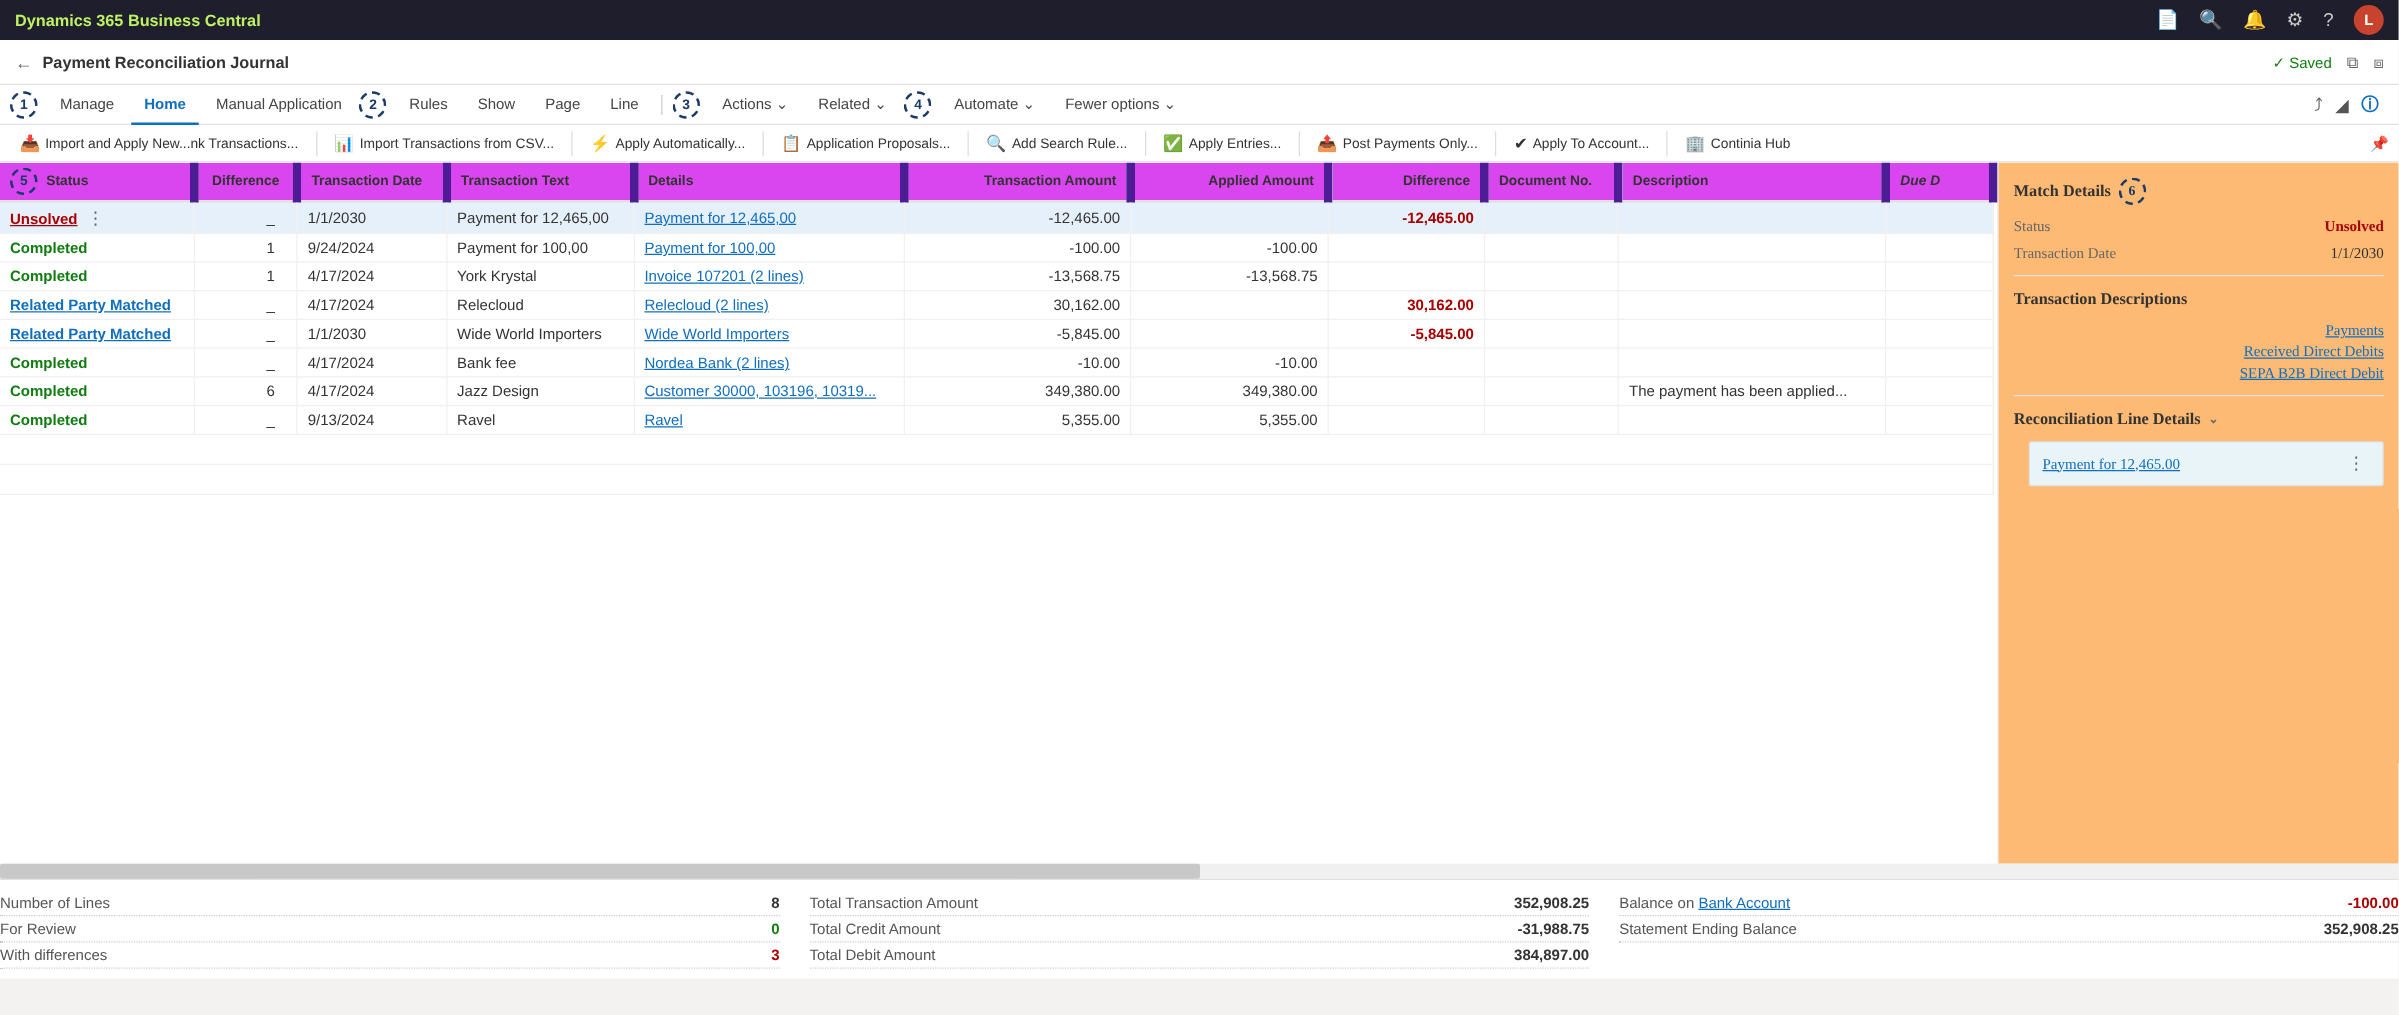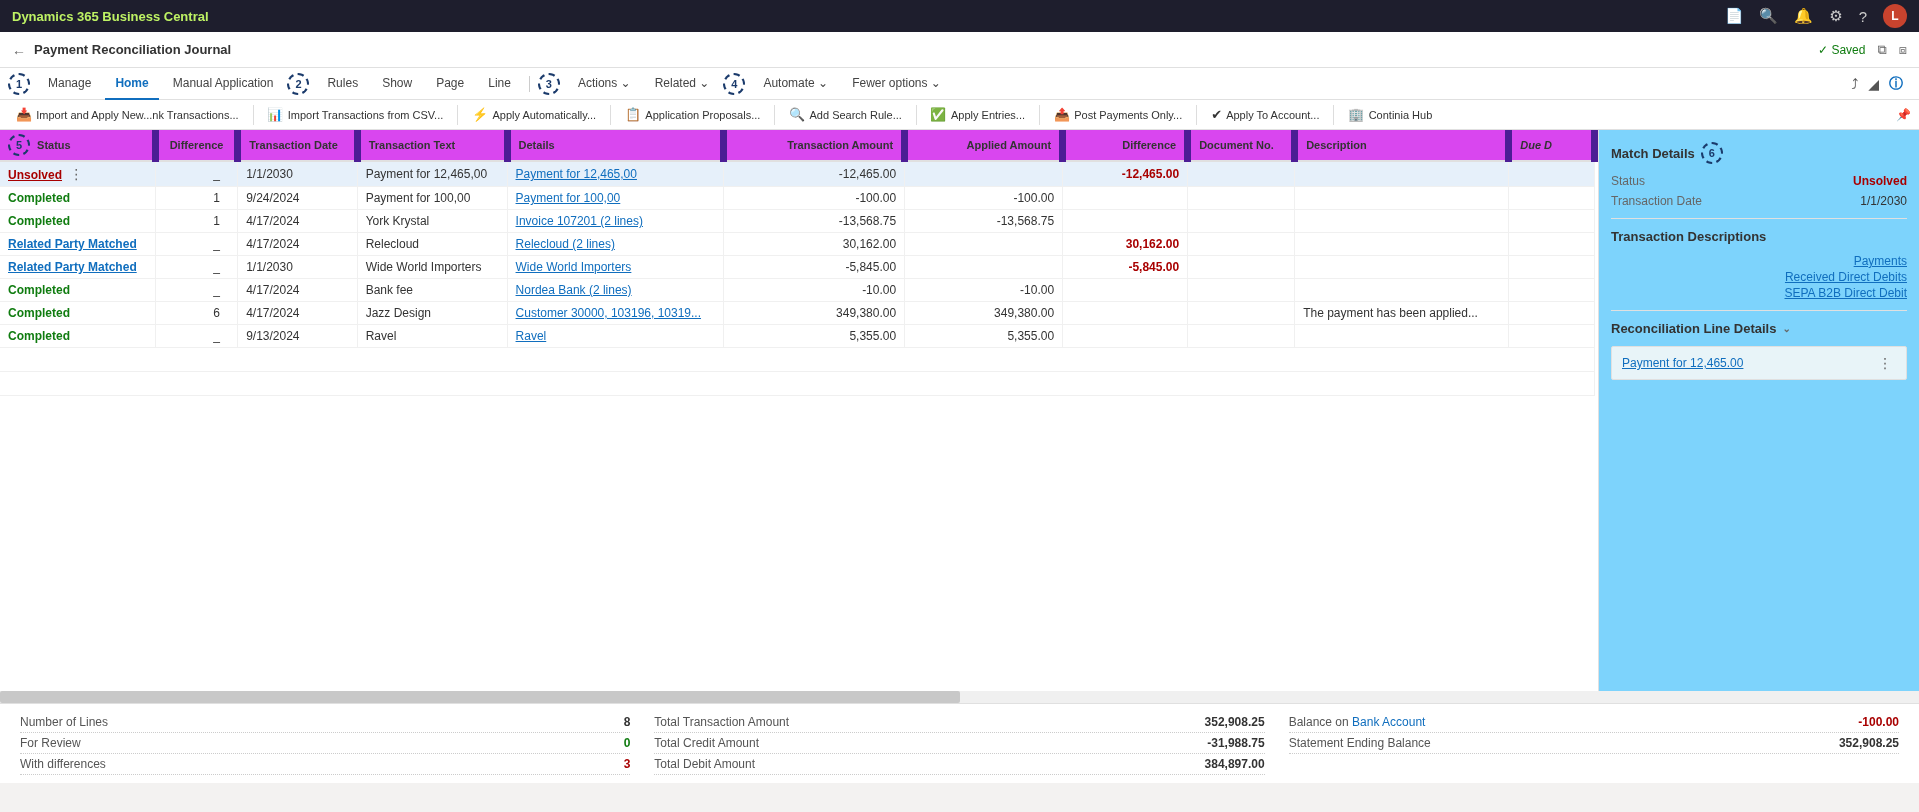--- a/index.html
+++ b/index.html
@@ -147,24 +147,25 @@
     .status-related { color: #106ebe; font-weight: 600; text-decoration: underline; cursor: pointer; text-align: right; }
     .link-text { color: #106ebe; text-decoration: underline; cursor: pointer; }
     .amount-negative-red { color: #a80000; font-weight: bold; }
     .amount-positive-red { color: #a80000; font-weight: bold; }
     .align-right { text-align: right; padding-left: 48px; }
     .dots-btn { color: #666; cursor: pointer; font-size: 14px; padding: 0 4px; }
 
     
     .right-panel {
       width: 320px;
-      background: #7dd3fc;
+      background: #fdba74;
       overflow-y: auto;
       padding: 12px;
       flex-shrink: 0;
+      font-family: Liberation Serif, serif;
     }
     .panel-section-title {
       font-size: 13px;
       font-weight: 700;
       color: #333;
       margin-bottom: 10px;
       display: flex;
       align-items: center;
       gap: 6px;
     }
@@ -184,28 +185,29 @@
 
     .reconciliation-card {
       border: 1px solid #e0e0e0;
       border-radius: 2px;
       padding: 8px 10px;
       margin-top: 8px;
       display: flex;
       justify-content: space-between;
       align-items: center;
       background: #e8f4f8;
+      margin-left: 12px;
     }
     .reconciliation-link { color: #106ebe; text-decoration: underline; cursor: pointer; font-size: 12px; }
 
     
     .footer-stats {
       background: white;
       border-top: 1px solid #e0e0e0;
-      padding: 8px 20px;
+      padding: 8px 0;
       display: grid;
       grid-template-columns: 1fr 1fr 1fr;
       gap: 4px 24px;
     }
     .stat-row {
       display: flex;
       justify-content: space-between;
       align-items: center;
       padding: 3px 0;
       border-bottom: 1px dotted #ccc;
@@ -575,21 +577,21 @@
       <span class="stat-value">-31,988.75</span>
     </div>
     <div class="stat-row">
       <span class="stat-label">Total Debit Amount</span>
       <span class="stat-value">384,897.00</span>
     </div>
   </div>
 
   <div>
     <div class="stat-row">
-      <span class="stat-label">Balance on <span style="color:#106ebe;cursor:pointer;">Bank Account</span></span>
+      <span class="stat-label">Balance on <span style="color:#106ebe;text-decoration:underline;cursor:pointer;">Bank Account</span></span>
       <span class="stat-value-red">-100.00</span>
     </div>
     <div class="stat-row">
       <span class="stat-label">Statement Ending Balance</span>
       <span class="stat-value">352,908.25</span>
     </div>
   </div>
 </div>
 
 </body></html>

